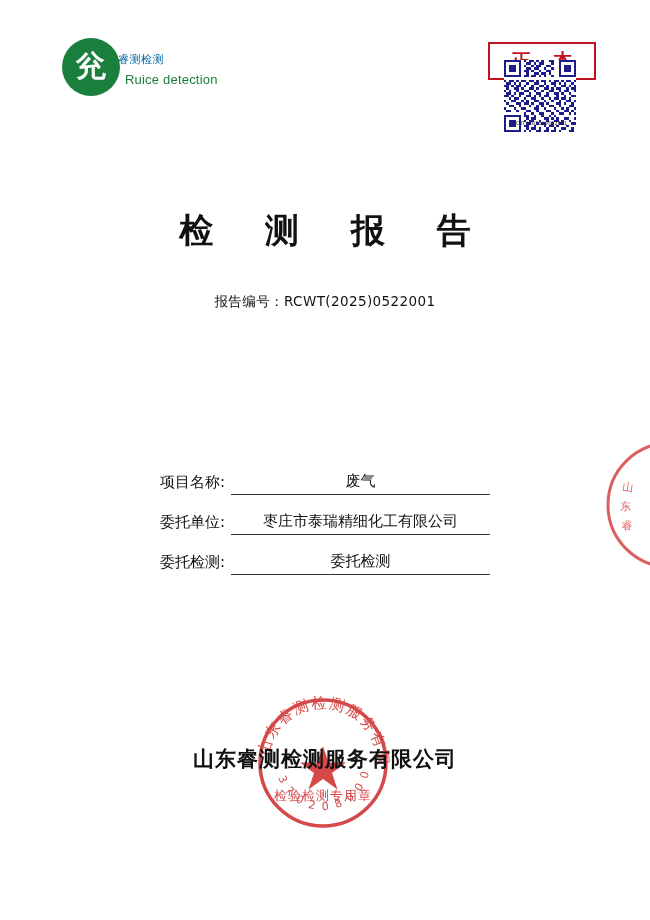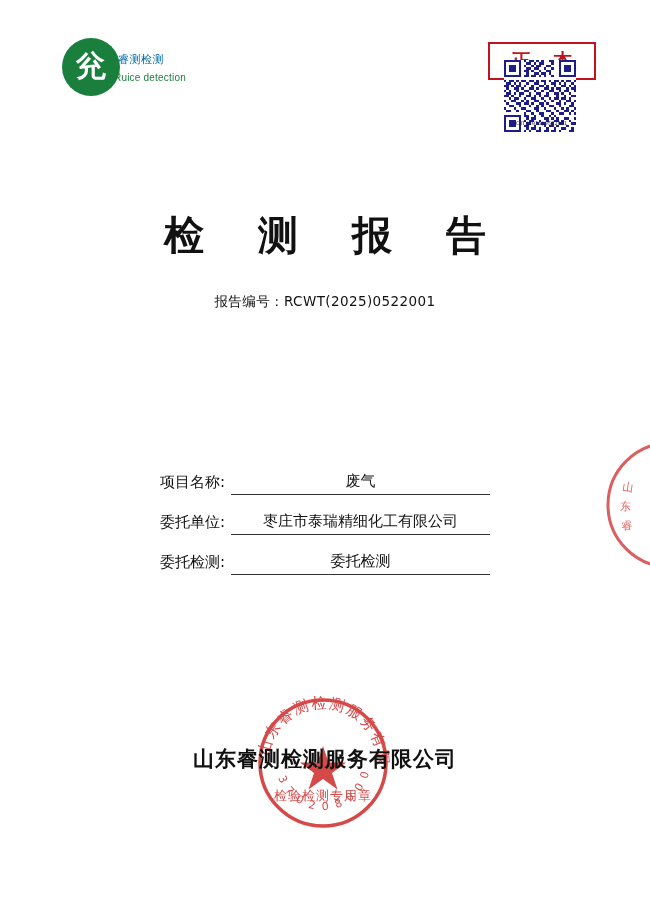--- a/index.html
+++ b/index.html
@@ -59,22 +59,22 @@
     position: absolute;
     left: 56px; top: 14px;
     font-size: 11px;
     color: #0369a1;
     letter-spacing: 0.5px;
     white-space: nowrap;
     font-family: "DejaVu Sans", sans-serif;
   }
   .logo-text-en {
     position: absolute;
-    left: 52px; top: 34px;
-    font-size: 10px;
+    left: 63px; top: 34px;
+    font-size: 13px;
     color: #1a7f3c;
     letter-spacing: 0.2px;
     white-space: nowrap;
     text-align: right;
   }
 
   
   .cma-wrap {
     position: absolute;
     left: 186px; top: 30px;
@@ -138,21 +138,21 @@
     font-family: "DejaVu Sans Mono", monospace;
     letter-spacing: 0.2px;
   }
 
   
   .doc-title {
     position: absolute;
     left: 0; top: 208px;
     width: 650px;
     text-align: center;
-    font-size: 40px;
+    font-size: 34px;
     font-weight: bold;
     letter-spacing: 20px;
     text-indent: 20px;
     color: #111;
     font-family: "DejaVu Sans", sans-serif;
   }
   .report-no {
     position: absolute;
     left: 0; top: 293px;
     width: 650px;

